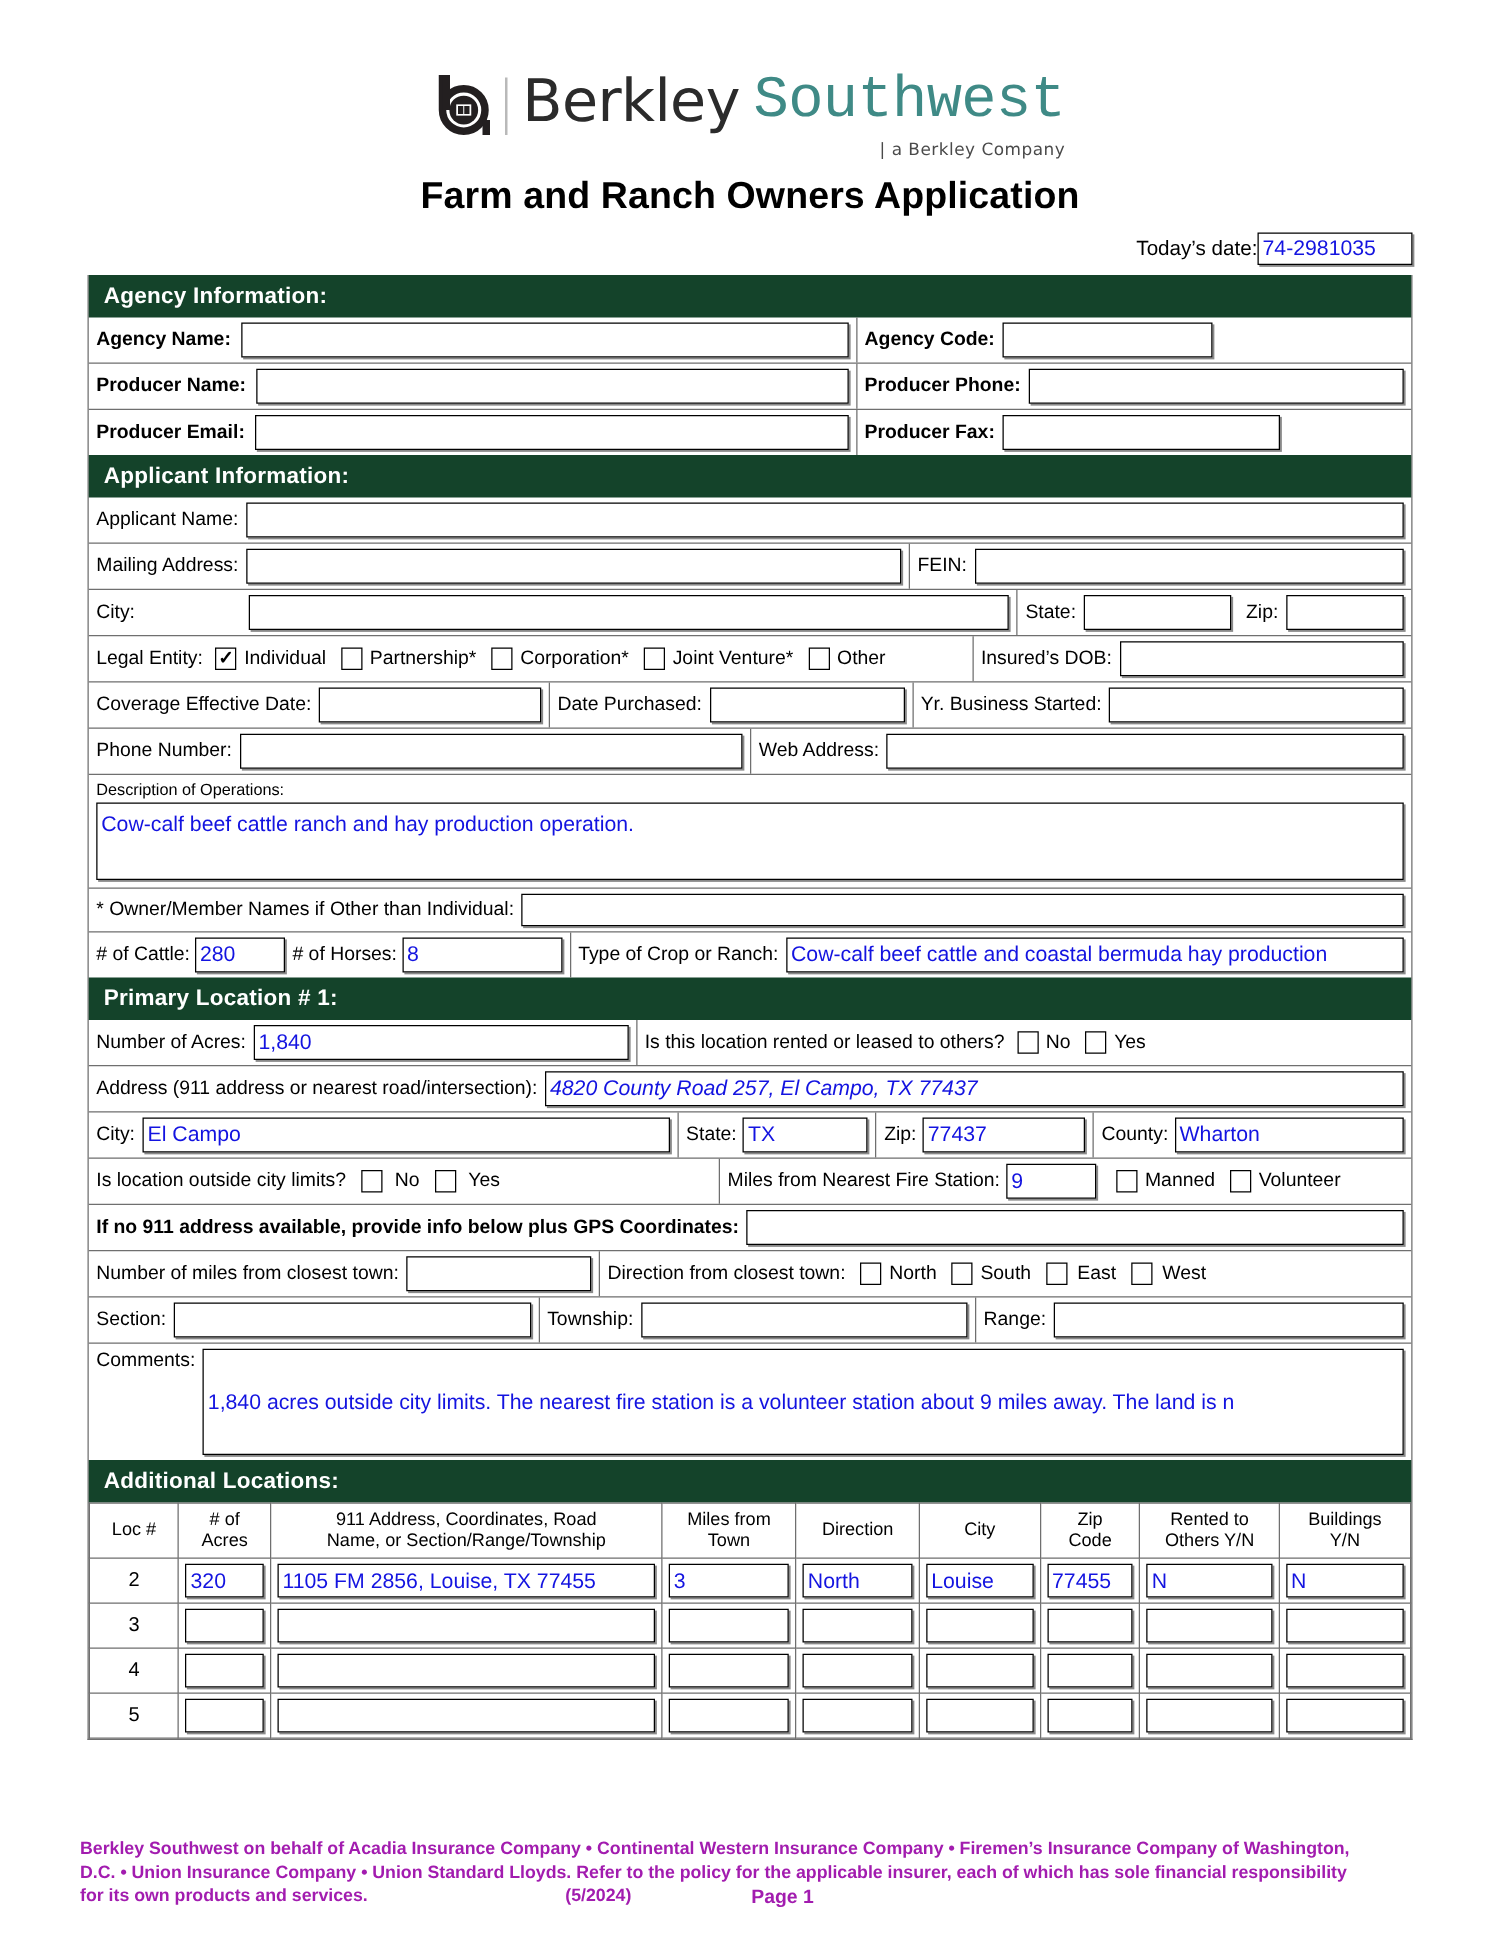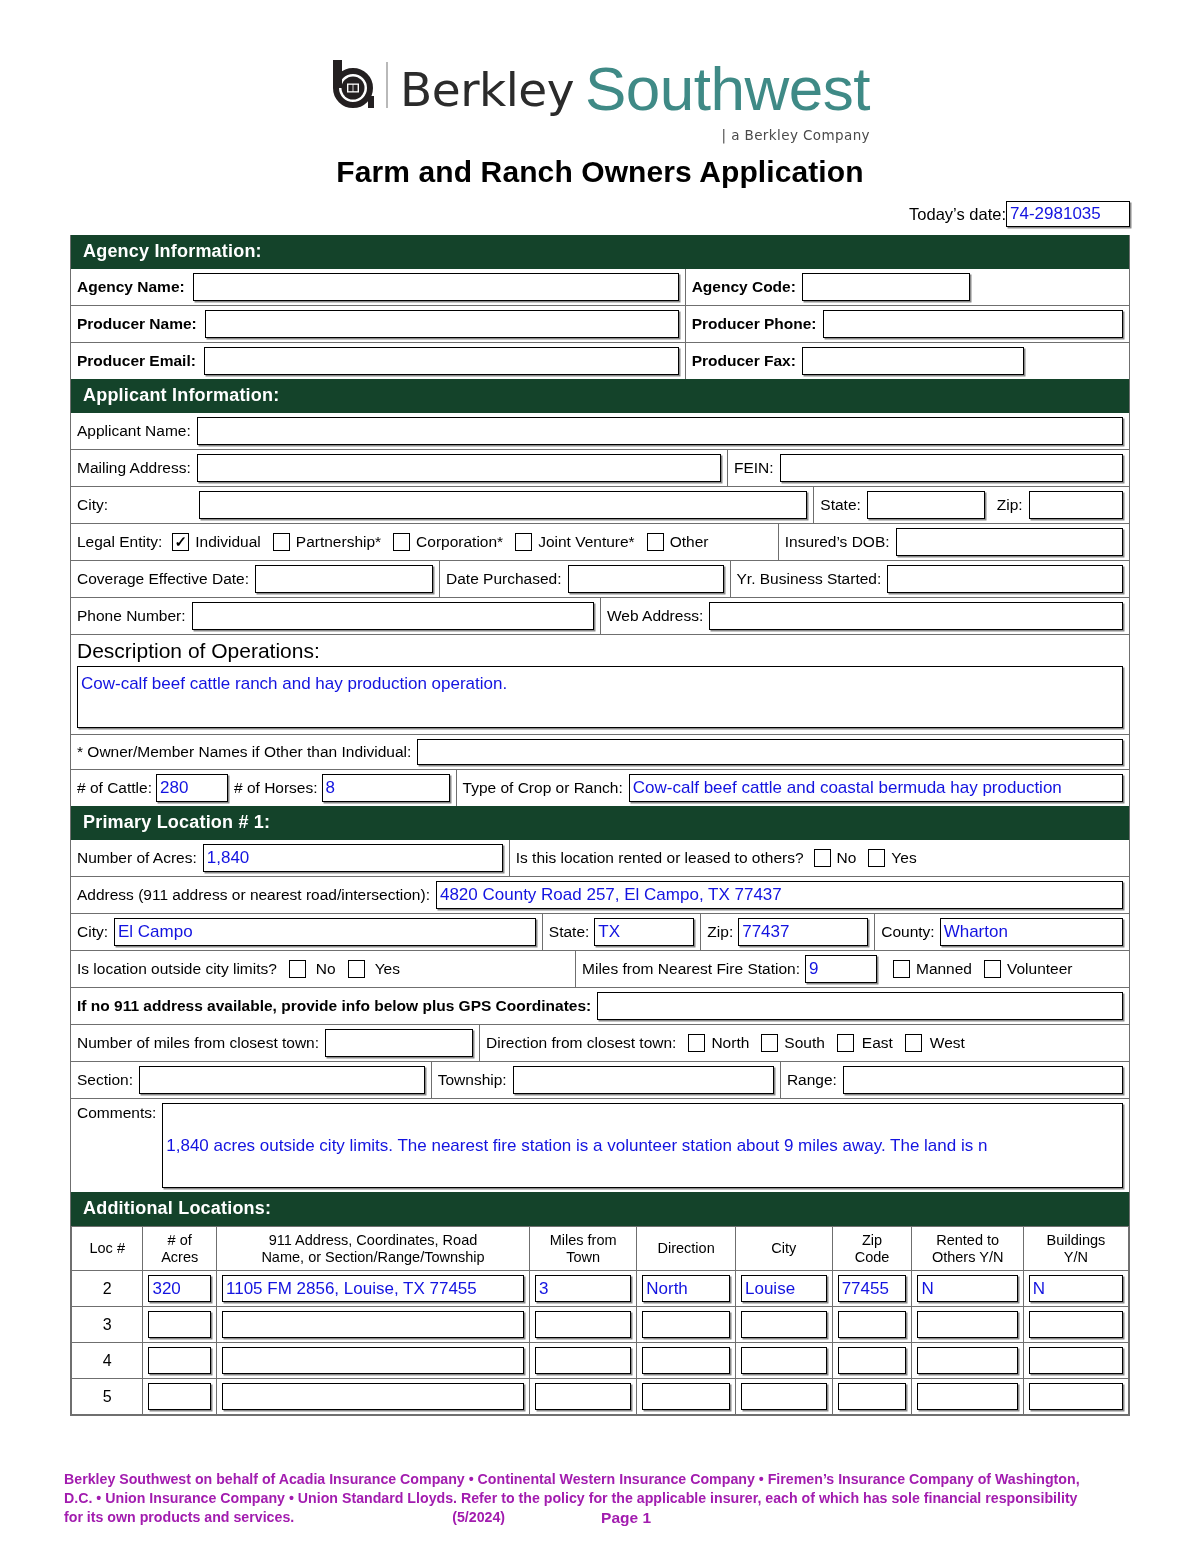--- a/index.html
+++ b/index.html
@@ -17,28 +17,28 @@
   .logo-wrap {
     display:flex; justify-content:center; align-items:flex-start;
     padding-top:58px;
   }
   .logo { display:flex; align-items:flex-start; }
   .logo-mark { width:46px; height:52px; margin-right:6px; }
   .logo-divider {
     width:2px; height:46px; background:#b9b9b9; margin:4px 12px 0 4px;
   }
   .logo-text-block { display:flex; flex-direction:column; }
-  .logo-words { display:flex; align-items:center; }
+  .logo-words { display:flex; align-items:flex-start; }
   .logo-berkley {
     font-size:47px; letter-spacing:-0.5px; color:#2b2b2b; font-weight:400;
     font-family:"DejaVu Sans", sans-serif; line-height:1;
   }
   .logo-southwest {
-    font-size:62px; letter-spacing:-0.5px; color:#3f8a86; font-weight:400;
-    font-family:Liberation Sans, sans-serif; line-height:1; margin-left:11px;
+    font-size:47px; letter-spacing:-0.5px; color:#3f8a86; font-weight:400;
+    font-family:Liberation Mono, monospace; line-height:1; margin-left:11px;
   }
   .logo-tag {
     align-self:flex-end; font-size:13.5px; color:#4a4a4a; margin-top:7px;
     letter-spacing:0.4px; font-family:"DejaVu Sans", sans-serif;
   }
 
   .form-title {
     text-align:center; font-size:30px; font-weight:bold;
     margin-top:12px; letter-spacing:0.1px;
   }
@@ -327,21 +327,21 @@
       </div>
       <div class="cell vdiv grow" style="flex:1 1 50%;">
         <span class="lbl">Web Address:</span>
         <div class="fbox grow" style="margin-left:6px;">
           <span class="val"></span>
         </div>
       </div>
     </div>
 
     <div class="row" style="display:block; padding:4px 6px 6px 6px;">
-      <div style="font-size:21px; padding-bottom:3px;">Description of Operations:</div>
+      <div style="font-size:13px; padding-bottom:3px;">Description of Operations:</div>
       <div class="fbox big">
         <span class="val">Cow-calf beef cattle ranch and hay production operation.</span>
       </div>
     </div>
 
     <div class="row">
       <div class="cell grow">
         <span class="lbl">* Owner/Member Names if Other than Individual:</span>
         <div class="fbox grow h26" style="margin-left:6px;">
           <span class="val"></span>
@@ -386,21 +386,21 @@
         <span class="cbgrp">
           <span class="cb"></span>
           <span class="cblabel">Yes</span>
         </span>
       </div>
     </div>
 
     <div class="row">
       <div class="cell grow">
         <span class="lbl">Address (911 address or nearest road/intersection):</span>
-        <div class="fbox grow" style="margin-left:6px;">
+        <div class="fbox grow" style="margin-left:6px;font-style:italic;">
           <span class="val">4820 County Road 257, El Campo, TX 77437</span>
         </div>
       </div>
     </div>
 
     <div class="row">
       <div class="cell grow" style="flex:1 1 34%;">
         <span class="lbl">City:</span>
         <div class="fbox grow" style="margin-left:6px;">
           <span class="val">El Campo</span>

